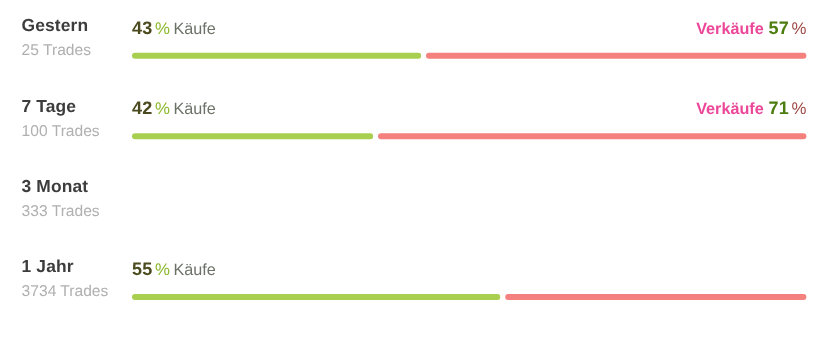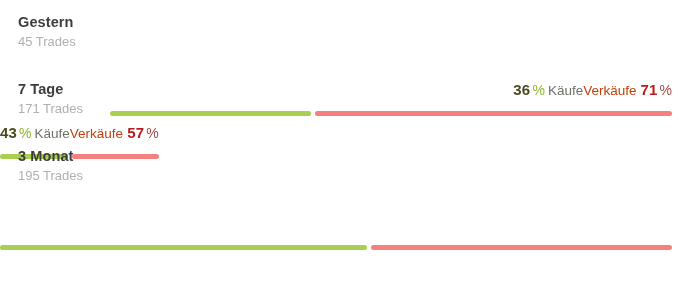--- a/index.html
+++ b/index.html
@@ -23,21 +23,21 @@
     box-sizing: border-box;
     padding: 0;
   }
 
   .sentiment-row {
     position: relative;
     height: 67px;
     display: flex;
     align-items: flex-start;
   }
-  .sentiment-row:first-child { margin-top: 11px; flex-direction: column; }
+  .sentiment-row:first-child { margin-top: 11px; }
 
   
   .period-col {
     width: 110px;
     flex: 0 0 110px;
     padding-left: 18px;
     box-sizing: border-box;
     padding-top: 2px;
   }
   .period-name {
@@ -63,21 +63,21 @@
     flex: 1 1 auto;
     height: 60px;
     padding-right: 27px;
     box-sizing: border-box;
   }
 
   .labels-line {
     position: relative;
     height: 22px;
     display: flex;
-    justify-content: flex-end;
+    justify-content: space-between;
     align-items: baseline;
     padding-top: 2px;
   }
 
   .buy-label, .sell-label {
     white-space: nowrap;
     line-height: 20px;
   }
 
   .buy-pct {
@@ -94,28 +94,28 @@
   }
   .buy-word {
     font-size: 13.5px;
     font-weight: normal;
     color: #6d7268;
     margin-left: 3px;
   }
 
   .sell-word {
     font-size: 13.5px;
-    font-weight: normal;
-    color: #c2410c;
+    font-weight: bold;
+    color: #ec4899;
     margin-right: 4px;
   }
   .sell-pct {
     font-size: 15px;
     font-weight: bold;
-    color: #b91c1c;
+    color: #4d7c0f;
     letter-spacing: 0.2px;
   }
   .sell-sign {
     font-size: 14px;
     font-weight: normal;
     color: #9e4a46;
     margin-left: 2px;
   }
 
   
@@ -146,21 +146,21 @@
   }
 </style>
 </head>
 <body>
 
 <div class="sentiment-panel">
 
   <div class="sentiment-row">
     <div class="period-col">
       <div class="period-name">Gestern</div>
-      <div class="period-trades">45 Trades</div>
+      <div class="period-trades">25 Trades</div>
     </div>
     <div class="bar-col">
       <div class="labels-line">
         <div class="buy-label">
           <span class="buy-pct">43</span><span class="buy-sign">%</span><span class="buy-word">Käufe</span>
         </div>
         <div class="sell-label">
           <span class="sell-word">Verkäufe</span><span class="sell-pct">57</span><span class="sell-sign">%</span>
         </div>
       </div>
@@ -168,49 +168,56 @@
         <div class="bar-buy" style="flex: 0 0 42.8%;"></div>
         <div class="bar-gap"></div>
         <div class="bar-sell"></div>
       </div>
     </div>
   </div>
 
   <div class="sentiment-row">
     <div class="period-col">
       <div class="period-name">7 Tage</div>
-      <div class="period-trades">171 Trades</div>
+      <div class="period-trades">100 Trades</div>
     </div>
     <div class="bar-col">
       <div class="labels-line">
         <div class="buy-label">
-          <span class="buy-pct">36</span><span class="buy-sign">%</span><span class="buy-word">Käufe</span>
+          <span class="buy-pct">42</span><span class="buy-sign">%</span><span class="buy-word">Käufe</span>
         </div>
         <div class="sell-label">
           <span class="sell-word">Verkäufe</span><span class="sell-pct">71</span><span class="sell-sign">%</span>
         </div>
       </div>
       <div class="bar-track">
         <div class="bar-buy" style="flex: 0 0 35.7%;"></div>
         <div class="bar-gap"></div>
         <div class="bar-sell"></div>
       </div>
     </div>
   </div>
 
   <div class="sentiment-row">
     <div class="period-col">
       <div class="period-name">3 Monat</div>
-      <div class="period-trades">195 Trades</div>
-    </div>
-  </div>
-
-  <div class="sentiment-row">
+      <div class="period-trades">333 Trades</div>
+    </div>
+  </div>
+
+  <div class="sentiment-row">
+    <div class="period-col">
+      <div class="period-name">1 Jahr</div>
+      <div class="period-trades">3734 Trades</div>
+    </div>
     <div class="bar-col">
       <div class="labels-line">
+        <div class="buy-label">
+          <span class="buy-pct">55</span><span class="buy-sign">%</span><span class="buy-word">Käufe</span>
+        </div>
       </div>
       <div class="bar-track">
         <div class="bar-buy" style="flex: 0 0 54.6%;"></div>
         <div class="bar-gap"></div>
         <div class="bar-sell"></div>
       </div>
     </div>
   </div>
 
 </div>

